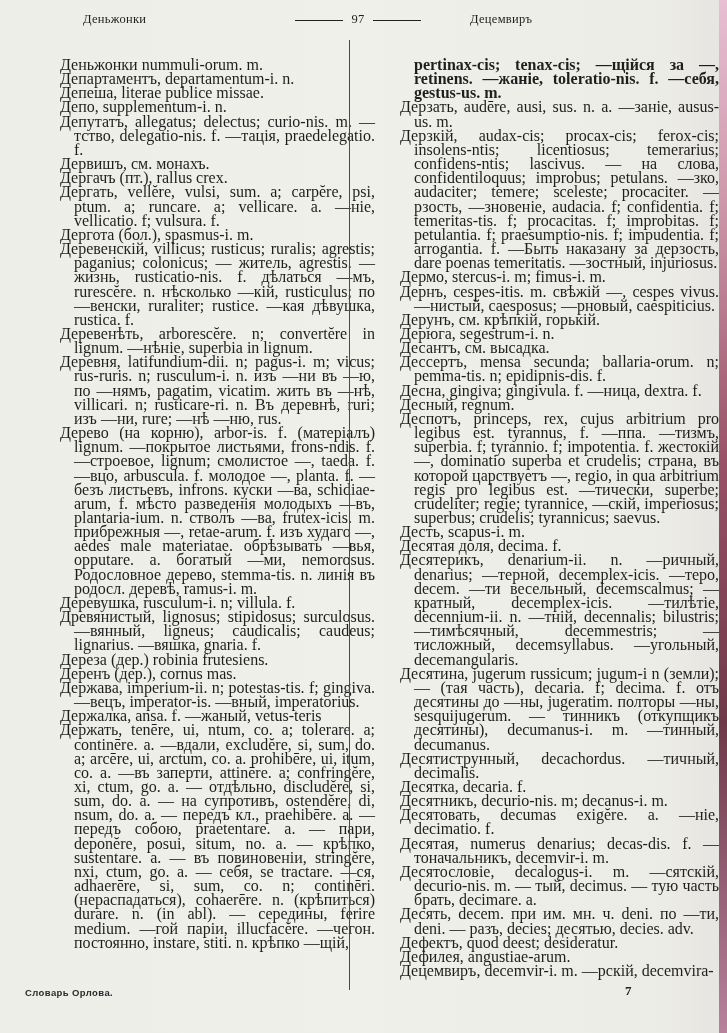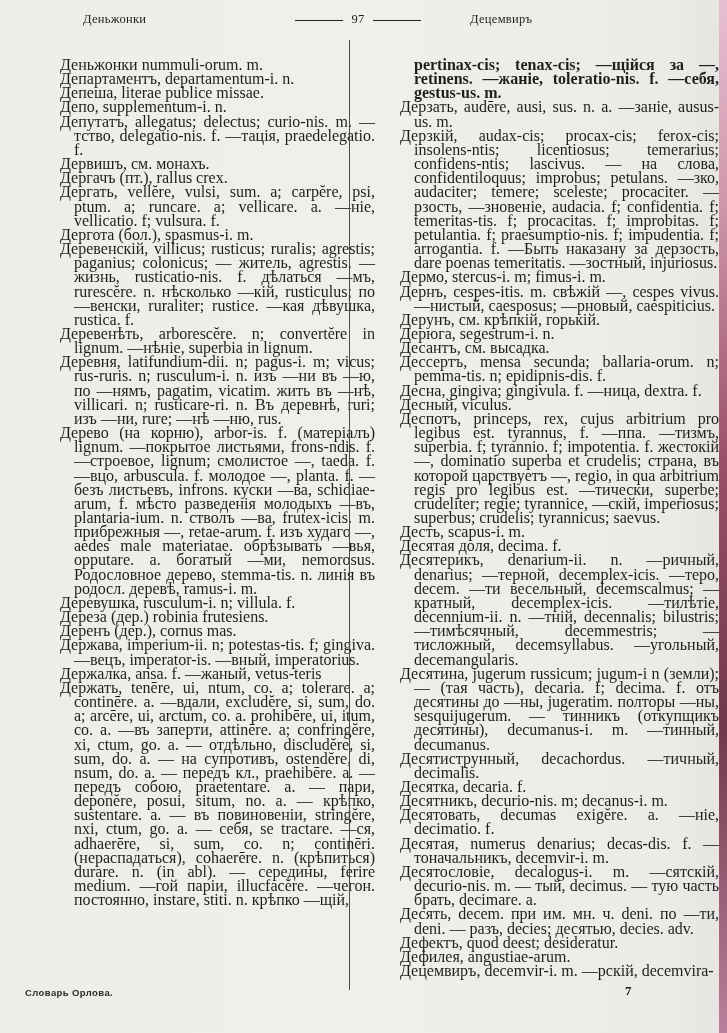--- a/index.html
+++ b/index.html
@@ -75,39 +75,40 @@
       <p class="entry"><span class="headword">Депутатъ</span><span>, allegatus; delectus; curio-nis. m. —тство, delegatio-nis. f. —тація, praedelegatio. f.</span></p>
       <p class="entry"><span class="headword">Дервишъ</span><span>, см. монахъ.</span></p>
       <p class="entry"><span class="headword">Дергачъ</span><span> (пт.), rallus crex.</span></p>
       <p class="entry"><span class="headword">Дергать</span><span>, vellĕre, vulsi, sum. a; carpĕre, psi, ptum. a; runcare. a; vellicare. a. —ніе, vellicatio. f; vulsura. f.</span></p>
       <p class="entry"><span class="headword">Дергота</span><span> (бол.), spasmus-i. m.</span></p>
       <p class="entry"><span class="headword">Деревенскій</span><span>, villicus; rusticus; ruralis; agrestis; paganius; colonicus; — житель, agrestis. —жизнь, rusticatio-nis. f. дѣлаться —мъ, rurescĕre. n. нѣсколько —кій, rusticulus; по —венски, ruraliter; rustice. —кая дѣвушка, rustica. f.</span></p>
       <p class="entry"><span class="headword">Деревенѣть</span><span>, arborescĕre. n; convertĕre in lignum. —нѣніе, superbia in lignum.</span></p>
       <p class="entry"><span class="headword">Деревня</span><span>, latifundium-dii. n; pagus-i. m; vicus; rus-ruris. n; rusculum-i. n. изъ —ни въ —ю, по —нямъ, pagatim, vicatim. жить въ —нѣ, villicari. n; rusticare-ri. n. Въ деревнѣ, ruri; изъ —ни, rure; —нѣ —ню, rus.</span></p>
       <p class="entry"><span class="headword">Дерево</span><span> (на корню), arbor-is. f. (матеріалъ) lignum. —покрытое листьями, frons-ndis. f. —строевое, lignum; смолистое —, taeda. f. —вцо, arbuscula. f. молодое —, planta. f. —безъ листьевъ, infrons. куски —ва, schidiae-arum, f. мѣсто разведенія молодыхъ —въ, plantaria-ium. n. стволъ —ва, frutex-icis. m. прибрежныя —, retae-arum. f. изъ худаго —, aedes male materiatae. обрѣзывать —вья, opputare. a. богатый —ми, nemorosus. Родословное дерево, stemma-tis. n. линія въ родосл. деревѣ, ramus-i. m.</span></p>
       <p class="entry"><span class="headword">Деревушка</span><span>, rusculum-i. n; villula. f.</span></p>
+      <p class="entry"><span class="headword">Древянистый</span><span>, lignosus; stipidosus; surculosus. —вянный, ligneus; caudicalis; caudeus; lignarius. —вяшка, gnaria. f.</span></p>
       <p class="entry"><span class="headword">Дереза</span><span> (дер.) robinia frutesiens.</span></p>
       <p class="entry"><span class="headword">Деренъ</span><span> (дер.), cornus mas.</span></p>
       <p class="entry"><span class="headword">Держава</span><span>, imperium-ii. n; potestas-tis. f; gingiva. —вецъ, imperator-is. —вный, imperatorius.</span></p>
       <p class="entry"><span class="headword">Держалка</span><span>, ansa. f. —жаный, vetus-teris</span></p>
       <p class="entry"><span class="headword">Держать</span><span>, tenēre, ui, ntum, co. a; tolerare. a; continēre. a. —вдали, excludĕre, si, sum, do. a; arcēre, ui, arctum, co. a. prohibēre, ui, itum, co. a. —въ заперти, attinēre. a; confringĕre, xi, ctum, go. a. — отдѣльно, discludĕre, si, sum, do. a. — на супротивъ, ostendĕre, di, nsum, do. a. — передъ кл., praehibēre. a. — передъ собою, praetentare. a. — пари, deponĕre, posui, situm, no. a. — крѣпко, sustentare. a. — въ повиновеніи, stringĕre, nxi, ctum, go. a. — себя, se tractare. —ся, adhaerēre, si, sum, co. n; continēri. (нераспадаться), cohaerēre. n. (крѣпиться) durare. n. (in abl). — середины, ferire medium. —гой паріи, illucfacĕre. —чегон. постоянно, instare, stiti. n. крѣпко —щій,</span></p>
     </div>
   <div class="divider"></div>
   <div class="col col-right" id="col-right">
       <p class="entry cont"><span>pertinax-cis; tenax-cis; —щійся за —, retinens. —жаніе, toleratio-nis. f. —себя, gestus-us. m.</span></p>
       <p class="entry"><span class="headword">Дерзать</span><span>, audēre, ausi, sus. n. a. —заніе, ausus-us. m.</span></p>
       <p class="entry"><span class="headword">Дерзкій</span><span>, audax-cis; procax-cis; ferox-cis; insolens-ntis; licentiosus; temerarius; confidens-ntis; lascivus. — на слова, confidentiloquus; improbus; petulans. —зко, audaciter; temere; scelestе; procaciter. —рзость, —зновеніе, audacia. f; confidentia. f; temeritas-tis. f; procacitas. f; improbitas. f; petulantia. f; praesumptio-nis. f; impudentia. f; arrogantia. f. —Быть наказану за дерзость, dare poenas temeritatis. —зостный, injuriosus.</span></p>
       <p class="entry"><span class="headword">Дермо</span><span>, stercus-i. m; fimus-i. m.</span></p>
       <p class="entry"><span class="headword">Дернъ</span><span>, cespes-itis. m. свѣжій —, cespes vivus. —нистый, caesposus; —рновый, caespiticius.</span></p>
       <p class="entry"><span class="headword">Дерунъ</span><span>, см. крѣпкій, горькій.</span></p>
       <p class="entry"><span class="headword">Дерюга</span><span>, segestrum-i. n.</span></p>
       <p class="entry"><span class="headword">Десантъ</span><span>, см. высадка.</span></p>
       <p class="entry"><span class="headword">Дессертъ</span><span>, mensa secunda; ballaria-orum. n; pemma-tis. n; epidipnis-dis. f.</span></p>
       <p class="entry"><span class="headword">Десна</span><span>, gingiva; gingivula. f. —ница, dextra. f.</span></p>
-      <p class="entry"><span class="headword">Десный</span><span>, viculus.</span></p>
+      <p class="entry"><span class="headword">Десный</span><span>, regnum.</span></p>
       <p class="entry"><span class="headword">Деспотъ</span><span>, princeps, rex, cujus arbitrium pro legibus est. tyrannus, f. —ппа. —тизмъ, superbia. f; tyrannio. f; impotentia. f. жестокій —, dominatio superba et crudelis; страна, въ которой царствуетъ —, regio, in qua arbitrium regis pro legibus est. —тически, superbe; crudeliter; regie; tyrannice, —скій, imperiosus; superbus; crudelis; tyrannicus; saevus.</span></p>
       <p class="entry"><span class="headword">Десть</span><span>, scapus-i. m.</span></p>
       <p class="entry"><span class="headword">Десятая доля</span><span>, decima. f.</span></p>
       <p class="entry"><span class="headword">Десятерикъ</span><span>, denarium-ii. n. —ричный, denarius; —терной, decemplex-icis. —теро, decem. —ти весельный, decemscalmus; —кратный, decemplex-icis. —тилѣтіе, decennium-ii. n. —тній, decennalis; bilustris; —тимѣсячный, decemmestris; — тисложный, decemsyllabus. —угольный, decemangularis.</span></p>
       <p class="entry"><span class="headword">Десятина</span><span>, jugerum russicum; jugum-i n (земли); — (тая часть), decaria. f; decima. f. отъ десятины до —ны, jugeratim. полторы —ны, sesquijugerum. — тинникъ (откупщикъ десятины), decumanus-i. m. —тинный, decumanus.</span></p>
       <p class="entry"><span class="headword">Десятиструнный</span><span>, decachordus. —тичный, decimalis.</span></p>
       <p class="entry"><span class="headword">Десятка</span><span>, decaria. f.</span></p>
       <p class="entry"><span class="headword">Десятникъ</span><span>, decurio-nis. m; decanus-i. m.</span></p>
       <p class="entry"><span class="headword">Десятовать</span><span>, decumas exigĕre. a. —ніе, decimatio. f.</span></p>
       <p class="entry"><span class="headword">Десятая</span><span>, numerus denarius; decas-dis. f. —тоначальникъ, decemvir-i. m.</span></p>

